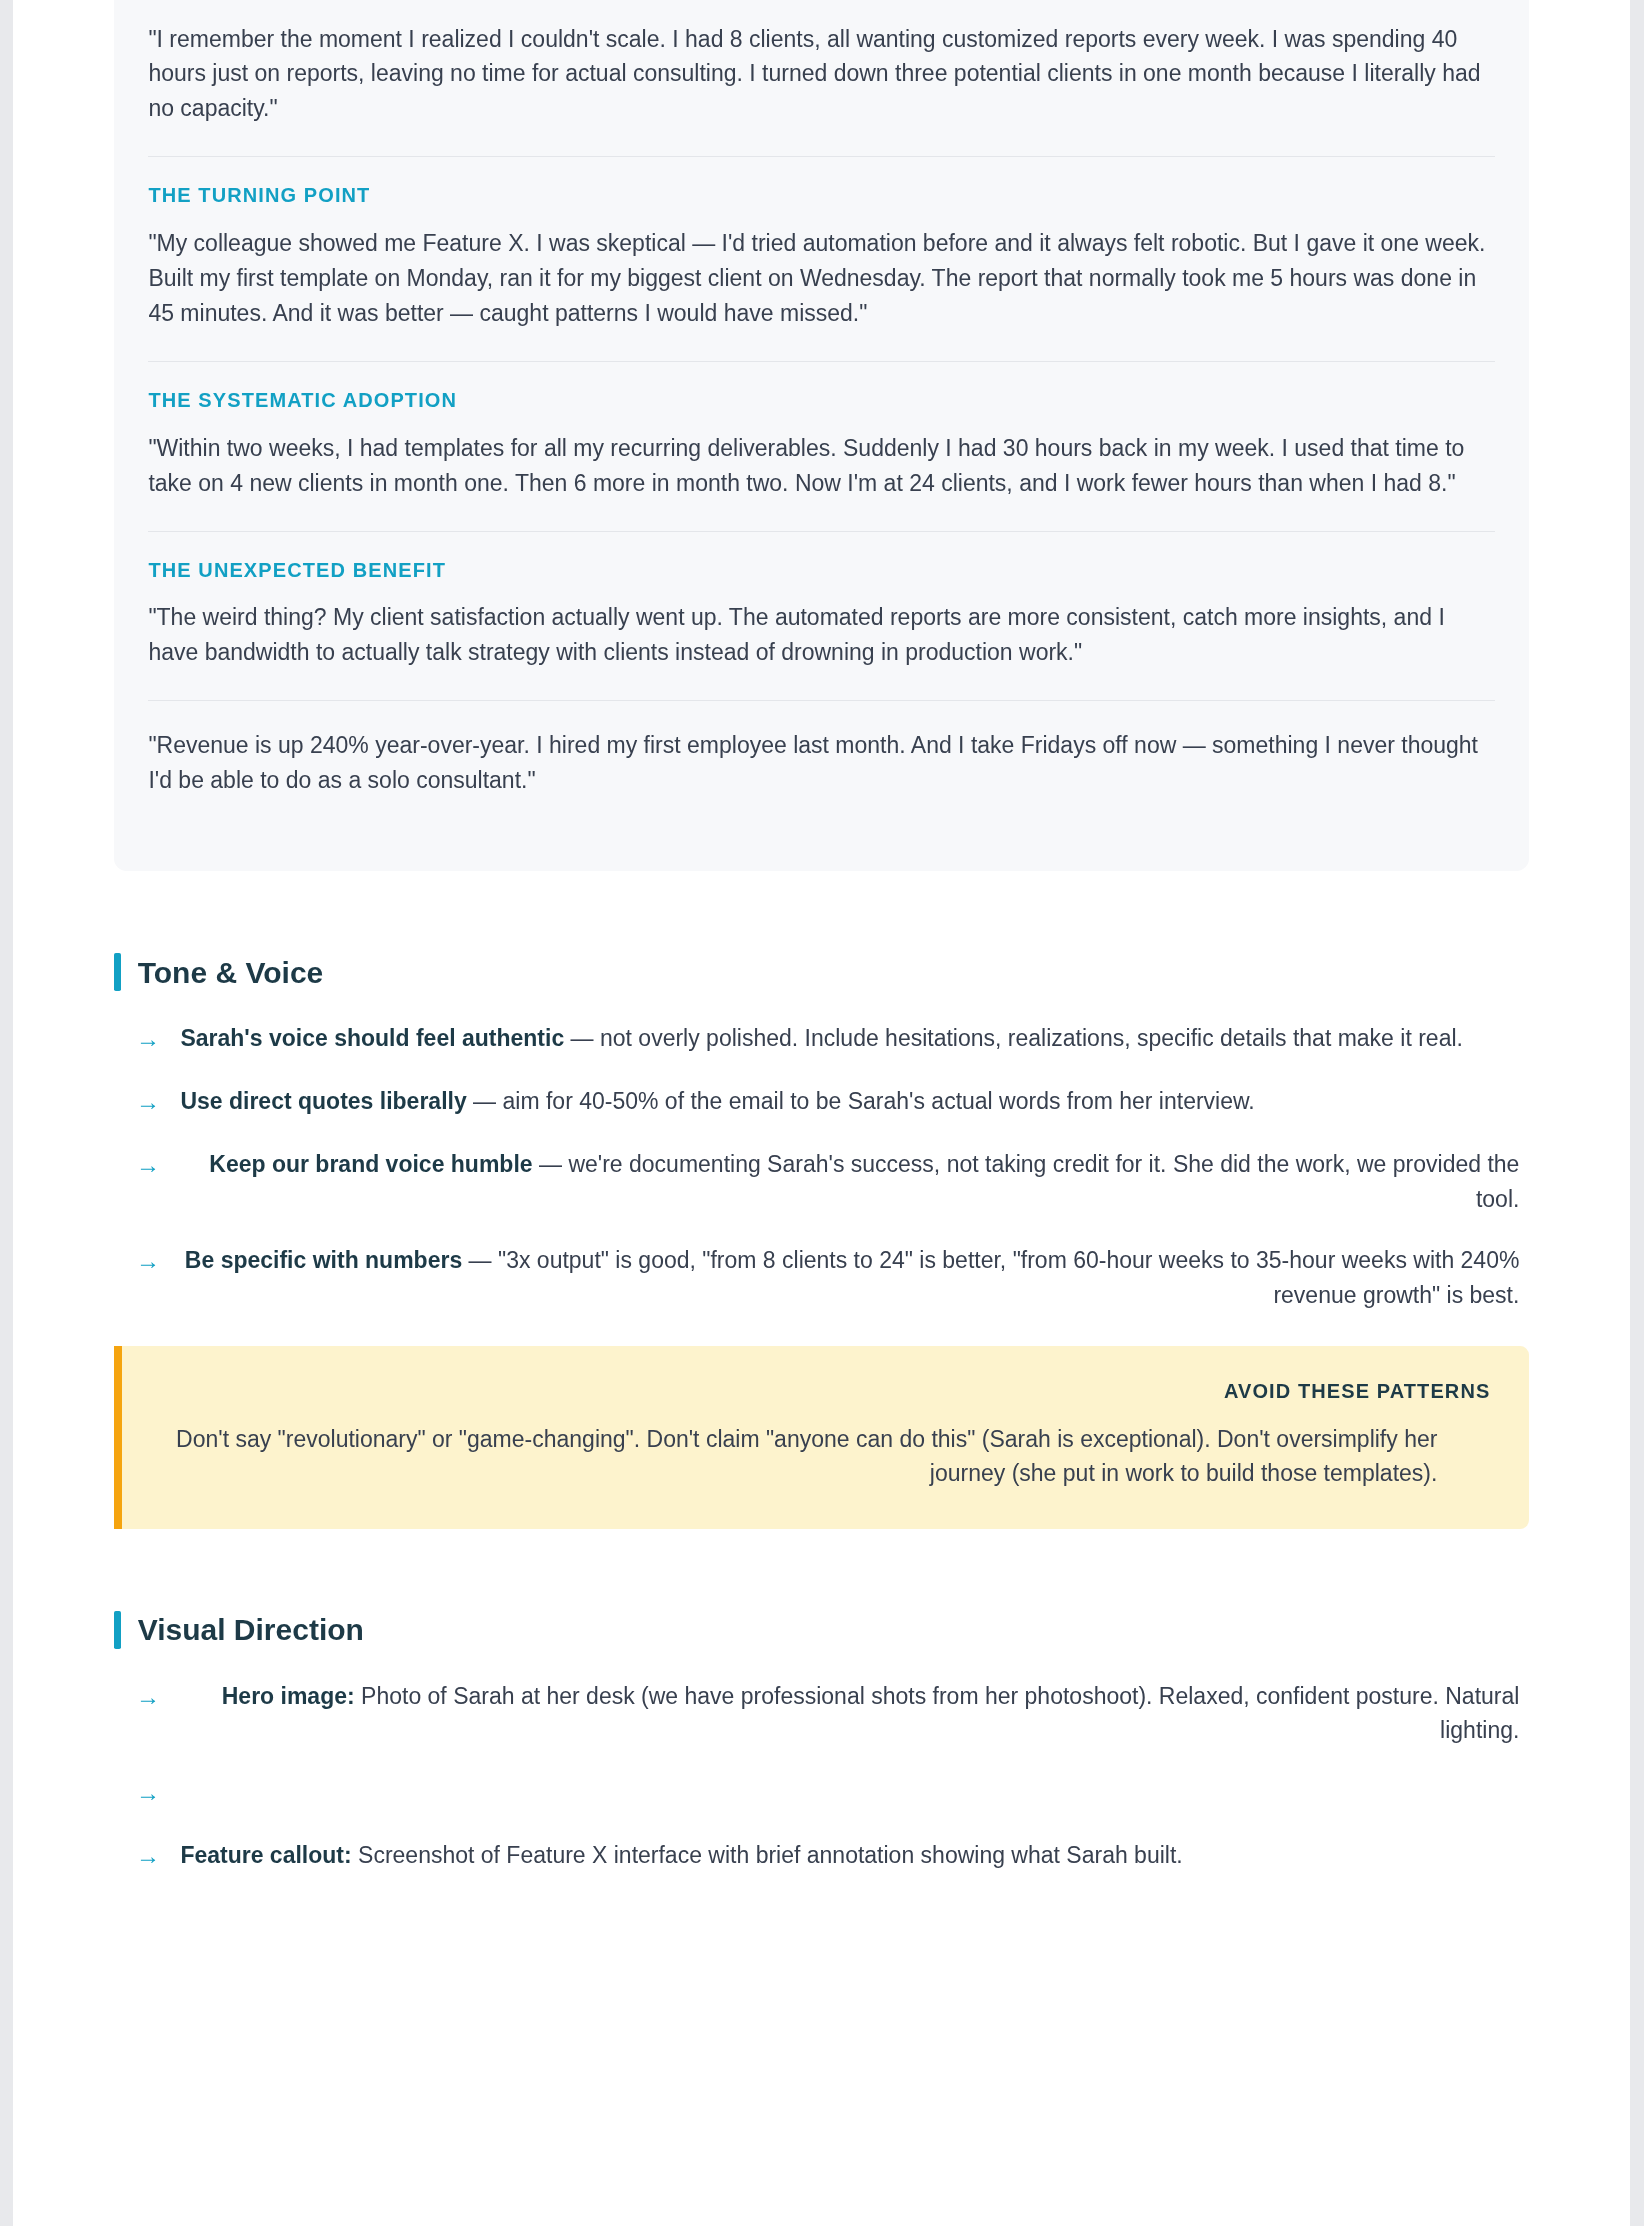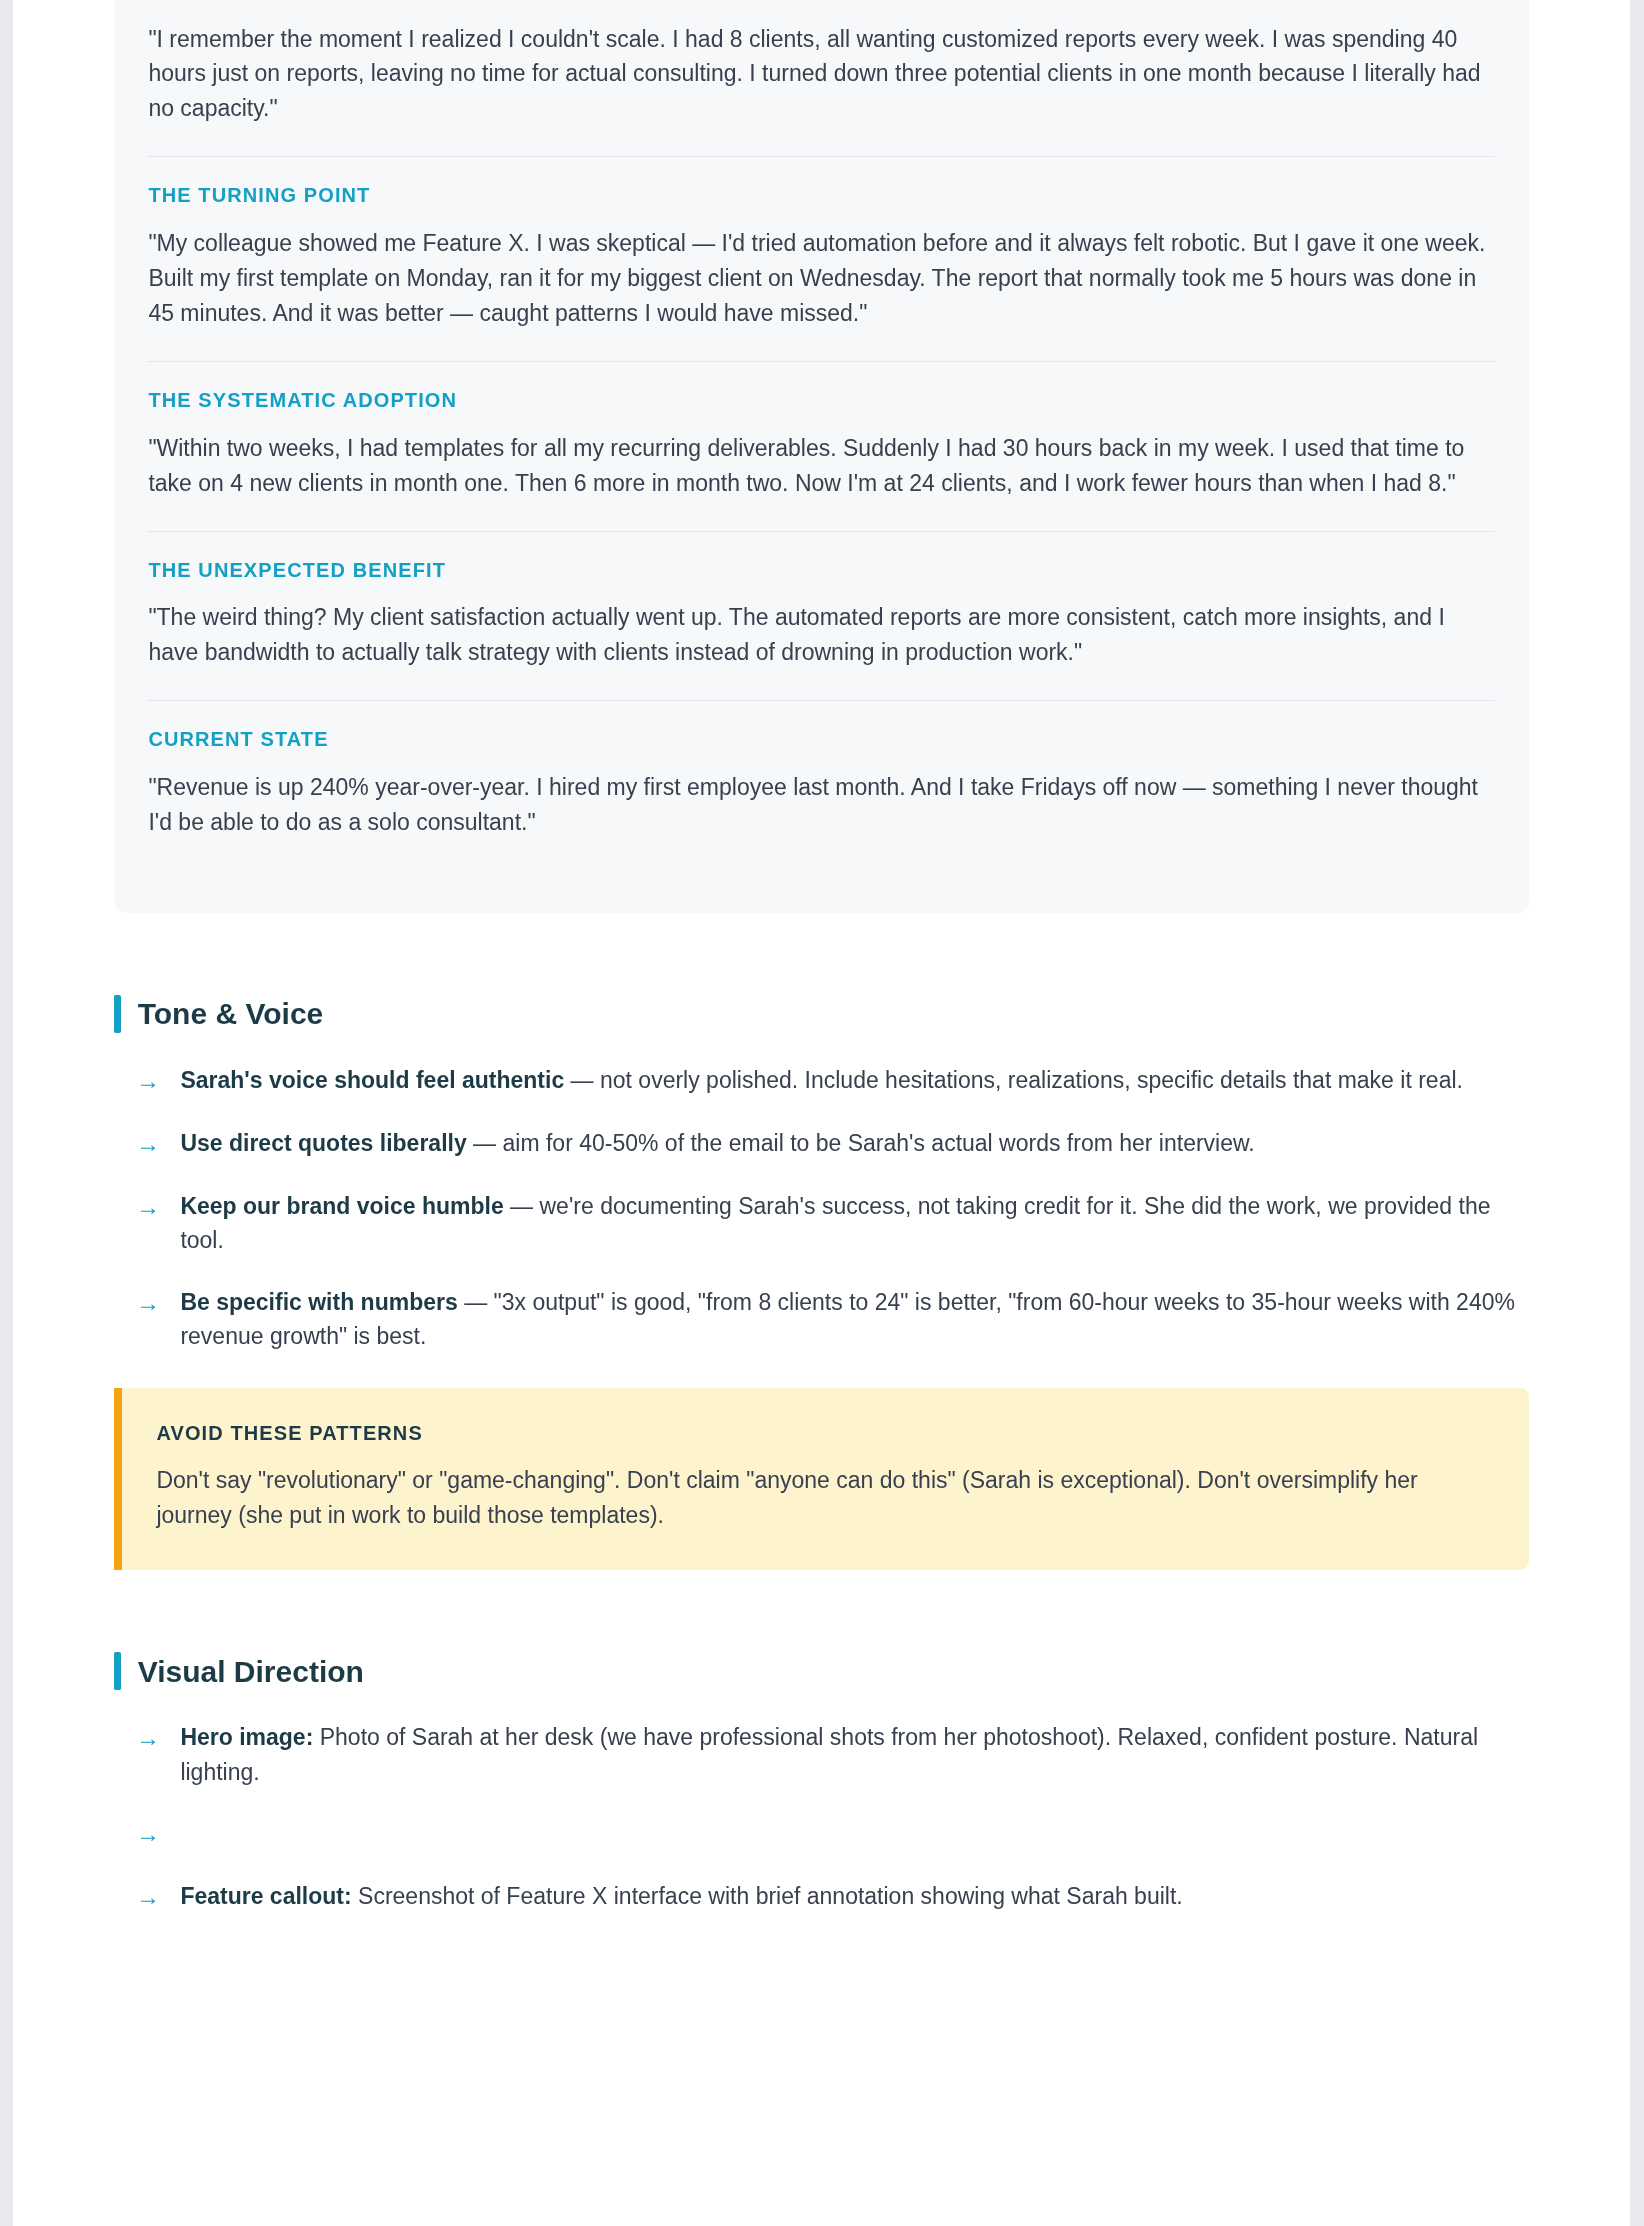--- a/index.html
+++ b/index.html
@@ -65,20 +65,21 @@
     color: #38404f;
     font-size: 23px;
     line-height: 1.52;
     margin: 0;
     max-width: 1361px;
   }
 
   
   .section {
     margin-top: 82px;
+    text-align: right;
   }
   .section-heading {
     display: flex;
     align-items: center;
     gap: 17px;
     margin: 0 0 30px 0;
   }
   .section-bar {
     width: 6.3px;
     height: 38px;
@@ -175,21 +176,20 @@
         <div class="quote-label">THE SYSTEMATIC ADOPTION</div>
         <p class="quote-text">"Within two weeks, I had templates for all my recurring deliverables. Suddenly I had 30 hours back in my week. I used that time to take on 4 new clients in month one. Then 6 more in month two. Now I'm at 24 clients, and I work fewer hours than when I had 8."</p>
       </div>
 
       <div class="quote-block">
         <div class="quote-label">THE UNEXPECTED BENEFIT</div>
         <p class="quote-text">"The weird thing? My client satisfaction actually went up. The automated reports are more consistent, catch more insights, and I have bandwidth to actually talk strategy with clients instead of drowning in production work."</p>
       </div>
 
       <div class="quote-block">
-        <div class="quote-label">CURRENT STATE</div>
         <p class="quote-text">"Revenue is up 240% year-over-year. I hired my first employee last month. And I take Fridays off now — something I never thought I'd be able to do as a solo consultant."</p>
       </div>
 
     </section>
 
     <section class="section">
       <div class="section-heading">
         <span class="section-bar"></span>
         <span class="section-title">Tone &amp; Voice</span>
       </div>

